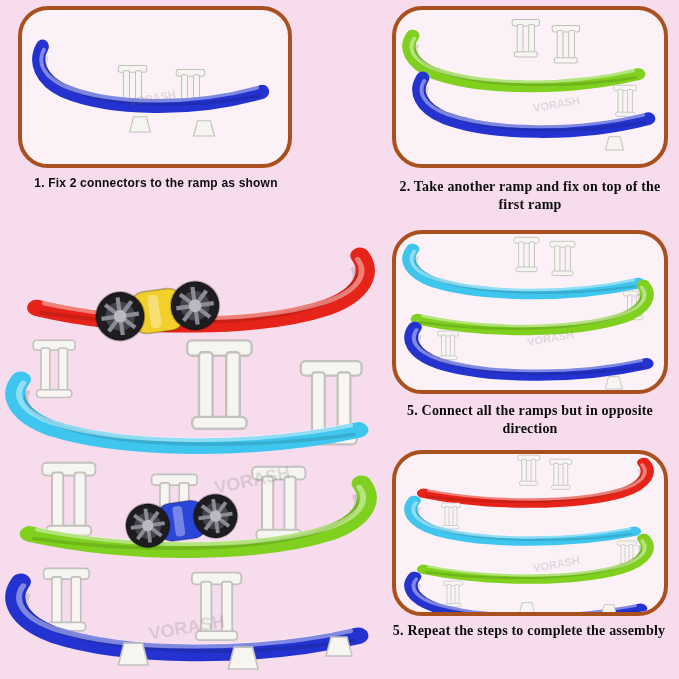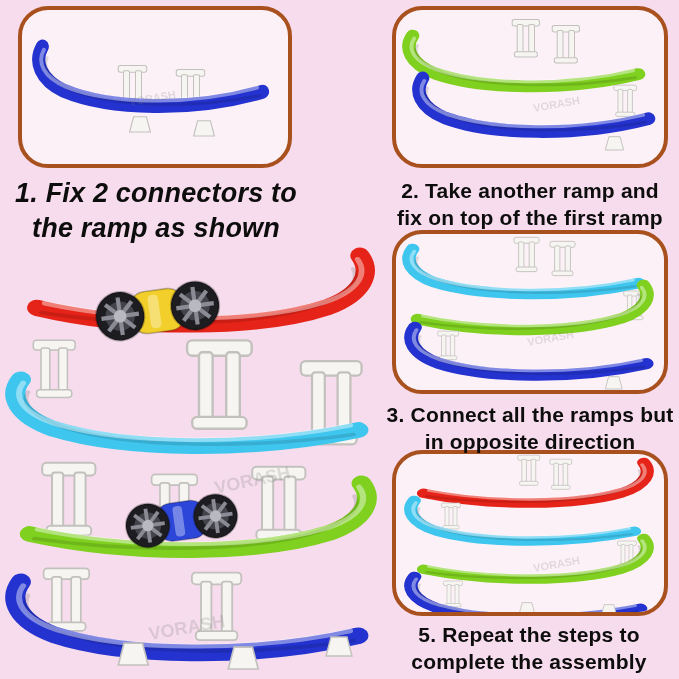--- a/index.html
+++ b/index.html
@@ -15,22 +15,22 @@
     border-radius:30px;
     box-sizing:border-box;
     overflow:hidden;
   }
   .panel svg{display:block;width:100%;height:100%;}
   .bigimg{position:absolute;}
   .caption{
     position:absolute;text-align:center;font-weight:bold;color:#0d0d0d;
     line-height:1.28;letter-spacing:0.2px;
   }
-  .caption-1{font-size:27px;font-style:italic;}
-  .caption-sm{font-size:21px;}
+  .caption-1{font-size:12px;}
+  .caption-sm{font-size:14px;font-family:Liberation Serif, serif;}
   .wm{opacity:.22;fill:#7d7d7d;font-weight:bold;}
 </style>
 </head>
 <body style="background: rgb(246, 220, 236);">
 
 <svg width="0" height="0" style="position:absolute" aria-hidden="true">
   <defs>
     <g id="sym-ramp">
       <path d="M16,8 C5,26 13,48 44,62 C102,85 212,88 302,63" fill="none" stroke-width="17" stroke-linecap="round"></path>
       <path d="M22,22 C16,34 26,48 52,60 C106,82 210,84 298,68" fill="none" stroke="rgba(0,0,0,0.12)" stroke-width="4" stroke-linecap="round"></path>
@@ -231,14 +231,14 @@
   <g transform="translate(324,394) scale(1.0)">
       <use href="#sym-foot"></use>
     </g>
 
   <text class="wm" font-size="18" transform="translate(216,252) rotate(-12)">VORASH</text>
   <text class="wm" font-size="18" transform="translate(150,398) rotate(-10)">VORASH</text>
 </svg>
 
 <div class="caption caption-1" style="left:6px;top:176px;width:300px;">1. Fix 2 connectors to the ramp as shown</div>
 <div class="caption caption-sm" style="left:386px;top:178px;width:288px;">2. Take another ramp and fix on top of the first ramp</div>
-<div class="caption caption-sm" style="left:386px;top:402px;width:288px;">3. Connect all the ramps but in opposite direction</div>
+<div class="caption caption-sm" style="left:386px;top:402px;width:288px;">5. Connect all the ramps but in opposite direction</div>
 <div class="caption caption-sm" style="left:388px;top:622px;width:282px;">5. Repeat the steps to complete the assembly</div>
 
 </body></html>

